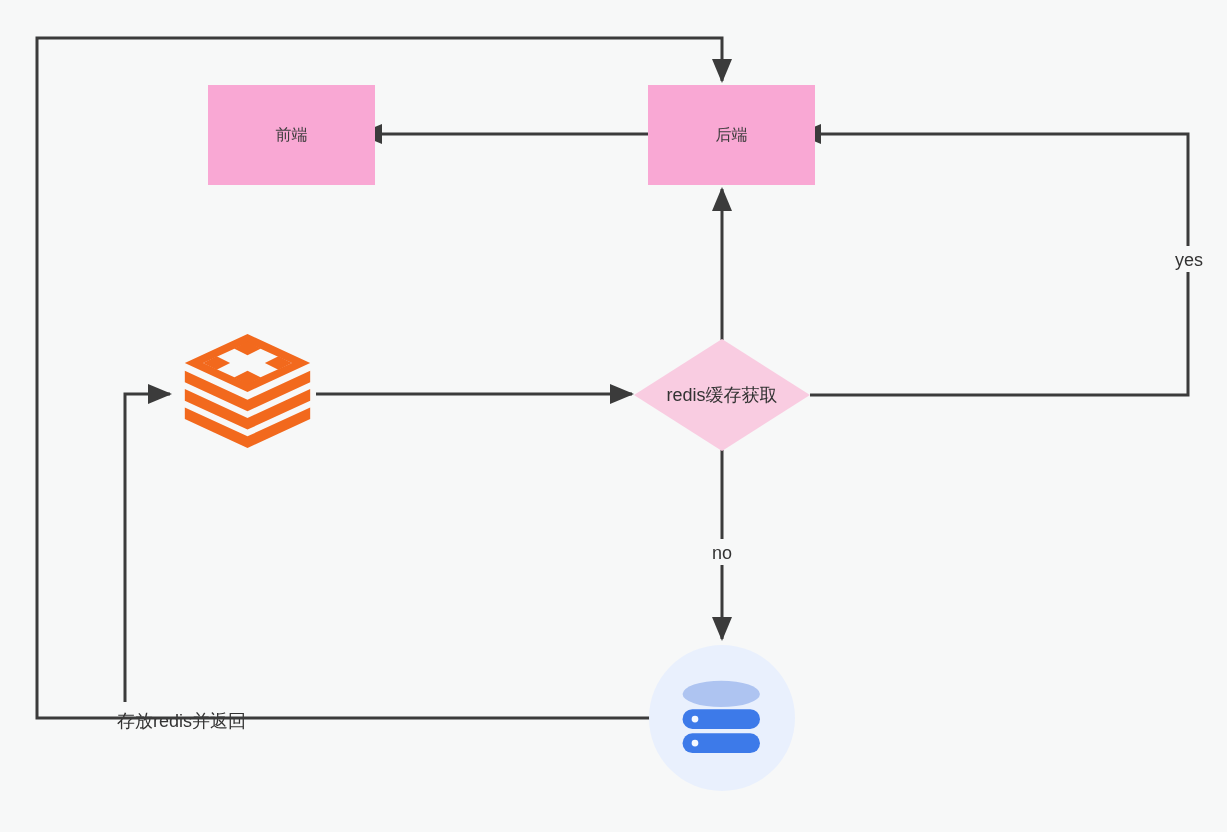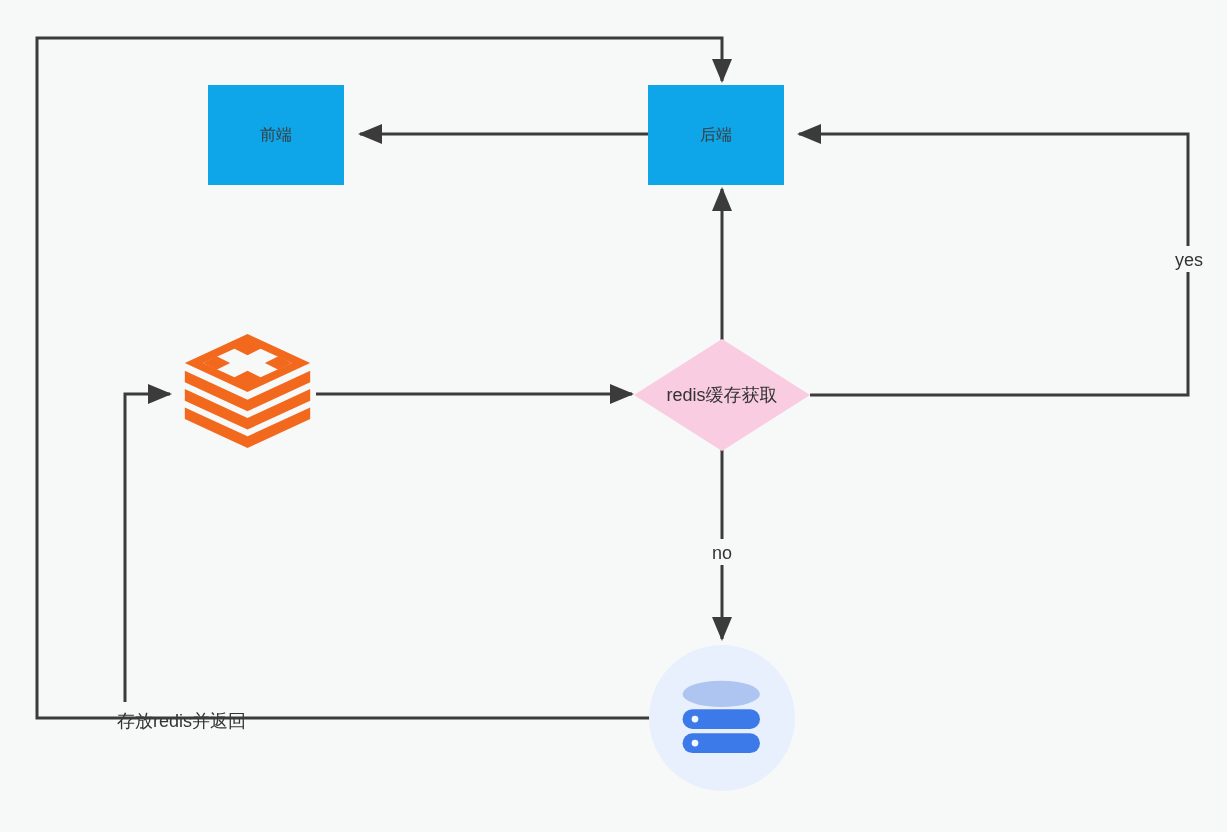--- a/index.html
+++ b/index.html
@@ -24,23 +24,23 @@
   .node {
     position: absolute;
     display: flex;
     align-items: center;
     justify-content: center;
     color: #3c3c3c;
     font-size: 16px;
     box-sizing: border-box;
   }
   .rect-node {
-    width: 136px;
+    width: 167px;
     height: 100px;
-    background: #0ea5e9;
+    background: #f9a8d4;
   }
   .frontend-node { left: 208px; top: 85px; }
   .backend-node  { left: 648px; top: 85px; }
   .diamond-node {
     left: 634px;
     top: 339px;
     width: 176px;
     height: 112px;
     background: #f9cce1;
     clip-path: polygon(50% 0, 100% 50%, 50% 100%, 0 50%);

